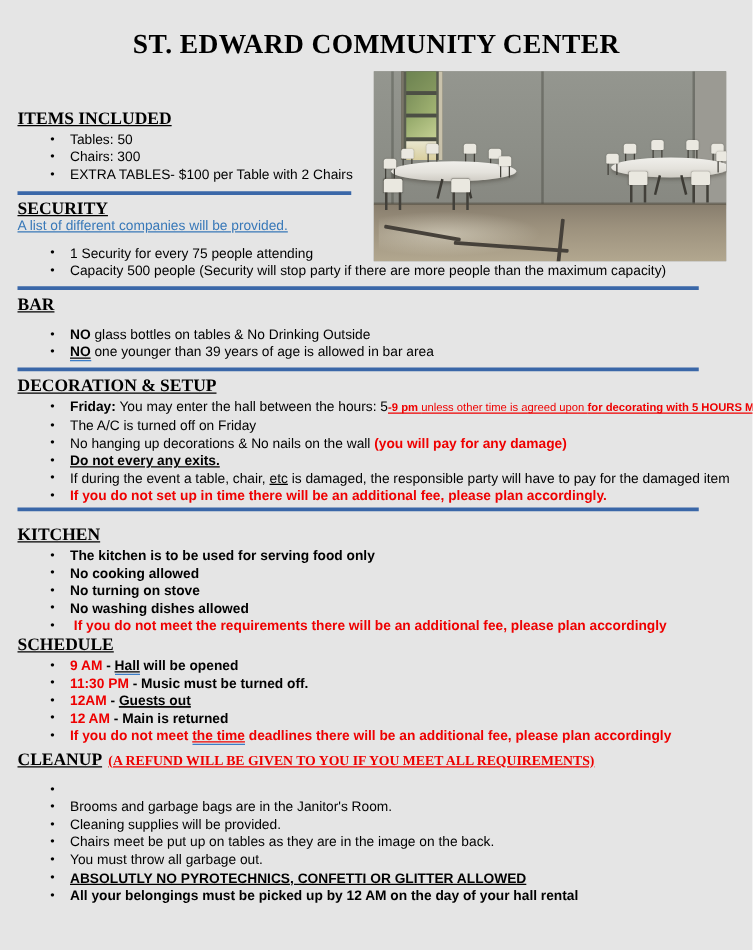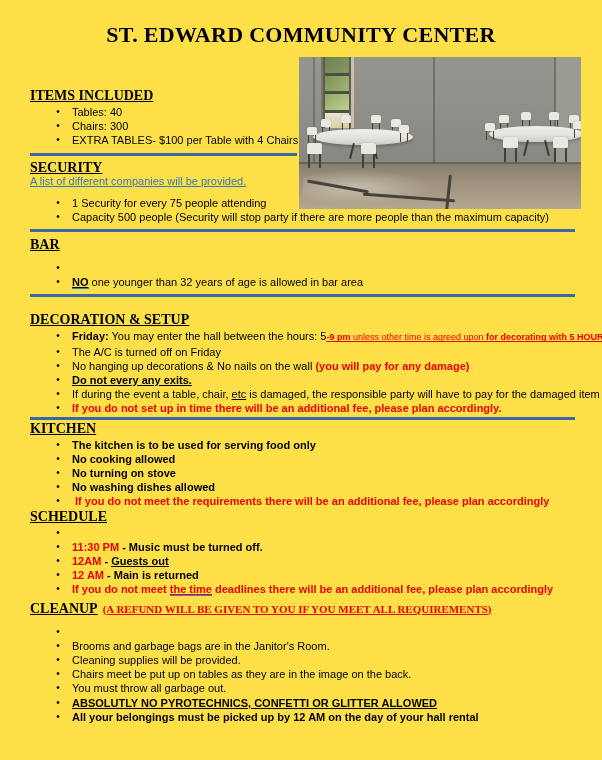--- a/index.html
+++ b/index.html
@@ -1,18 +1,18 @@
 <!DOCTYPE html>
 <html><head>
 <meta charset="utf-8">
 <style>
   html,body{margin:0;padding:0;background:#ffffff;width:602px;height:760px;overflow:hidden;}
-  .page{position:relative;width:602px;height:760px;background:#fde047;font-family:"Liberation Sans","DejaVu Sans",sans-serif;color:#000;}
+  .page{position:relative;width:602px;height:760px;background:#e5e5e5;font-family:"Liberation Sans","DejaVu Sans",sans-serif;color:#000;}
   .title{margin:0;padding-top:22px;text-align:center;font-family:"Liberation Serif","DejaVu Serif",serif;font-weight:bold;font-size:22px;letter-spacing:.3px;color:#000;}
-  .content{position:absolute;left:30px;top:88px;width:548px;}
+  .content{position:absolute;left:14px;top:88px;width:548px;}
   .section{margin:0;}
   .heading{font-family:"Liberation Serif","DejaVu Serif",serif;font-weight:bold;font-size:14px;line-height:15px;}
   .h-text{text-decoration:underline;}
   .h-note{text-decoration:underline;color:#ee0000;font-size:11px;margin-left:5px;}
   .subheading{font-size:11px;line-height:13px;font-weight:normal;color:#3878b8;text-decoration:underline;}
   ul.bullets{list-style:none;margin:2px 0 0 0;padding:0;}
   ul.bullets.gapped{margin-top:8px;}
   ul.bullets li{display:flex;font-size:11px;line-height:14.2px;white-space:pre;}
   .dot{flex:0 0 12px;margin-left:22px;text-align:center;font-size:10px;}
   .runs{margin-left:8px;white-space:pre;}
@@ -21,23 +21,23 @@
   .u{text-decoration:underline;}
   .sm{font-size:9px;}
   .gr{border-bottom:1.5px solid #3b7dc8;}
   .wavy{text-decoration-line:underline;text-decoration-style:wavy;text-decoration-color:#e03131;text-decoration-thickness:1px;text-decoration:underline;}
   .divider{height:3px;background:#3a67a8;margin-top:5px;}
   .divider.full{width:545px;}
   .divider.short{width:267px;}
   .sec-security{margin-top:4px;}
   .sec-bar{margin-top:5px;}
   .sec-bar ul.bullets.gapped{margin-top:9px;}
-  .sec-decoration-setup{margin-top:15px;}
+  .sec-decoration-setup{margin-top:5px;}
   .sec-decoration-setup .divider{margin-top:1px;}
-  .sec-kitchen{margin-top:1px;}
+  .sec-kitchen{margin-top:12px;}
   .sec-schedule{margin-top:0;}
   .sec-cleanup{margin-top:4px;}
 
   
   .photo{position:absolute;left:299px;top:57px;width:282px;height:152px;overflow:hidden;background:#8e9089;}
   .photo .wall{position:absolute;left:0;top:0;width:282px;height:108px;background:linear-gradient(180deg,#94968f 0%,#8d8f88 55%,#878881 100%);}
   .photo .wall-seam{position:absolute;top:0;width:2px;height:110px;background:rgba(70,72,64,.45);}
   .photo .seam1{left:134px;}
   .photo .seam2{left:255px;}
   .photo .right-panel{position:absolute;left:257px;top:0;width:25px;height:110px;background:#9b9a93;}
@@ -109,40 +109,40 @@
         <div class="chair v1" style="left: 274px; top: 64px;"></div>
         <div class="chair v2" style="left: 204px; top: 80px;"></div>
         <div class="chair v2" style="left: 254px; top: 80px;"></div>
       </div>
   </div>
 
   <div class="content" id="sections">
       <div class="section sec-items-included">
         <div class="heading"><span class="h-text">ITEMS INCLUDED</span></div>
         <ul class="bullets">
-          <li><span class="dot">•</span><span class="runs"><span>Tables: 40</span></span></li>
+          <li><span class="dot">•</span><span class="runs"><span>Tables: 50</span></span></li>
           <li><span class="dot">•</span><span class="runs"><span>Chairs: 300</span></span></li>
-          <li><span class="dot">•</span><span class="runs"><span>EXTRA TABLES- $100 per Table with 4 Chairs</span></span></li>
+          <li><span class="dot">•</span><span class="runs"><span>EXTRA TABLES- $100 per Table with 2 Chairs</span></span></li>
         </ul>
         <div class="divider short"></div>
       </div>
       <div class="section sec-security">
         <div class="heading"><span class="h-text">SECURITY</span></div>
         <div class="subheading">A list of different companies will be provided.</div>
         <ul class="bullets gapped">
           <li><span class="dot">•</span><span class="runs"><span>1 Security for every 75 people attending</span></span></li>
           <li><span class="dot">•</span><span class="runs"><span>Capacity 500 people (Security will stop party if there are more people than the maximum capacity)</span></span></li>
         </ul>
         <div class="divider full"></div>
       </div>
       <div class="section sec-bar">
         <div class="heading"><span class="h-text">BAR</span></div>
         <ul class="bullets gapped">
-          <li><span class="dot">•</span></li>
-          <li><span class="dot">•</span><span class="runs"><span class="b u gr">NO</span><span> one younger than 32 years of age is allowed in bar area</span></span></li>
+          <li><span class="dot">•</span><span class="runs"><span class="b">NO</span><span> glass bottles on tables &amp; No Drinking Outside</span></span></li>
+          <li><span class="dot">•</span><span class="runs"><span class="b u gr">NO</span><span> one younger than 39 years of age is allowed in bar area</span></span></li>
         </ul>
         <div class="divider full"></div>
       </div>
       <div class="section sec-decoration-setup">
         <div class="heading"><span class="h-text">DECORATION &amp; SETUP</span></div>
         <ul class="bullets">
           <li><span class="dot">•</span><span class="runs"><span class="b">Friday:</span><span> You may enter the hall between the hours: 5</span><span class="b r u sm">-9 pm </span><span class="r u sm">unless other time is agreed upon </span><span class="b r u sm">for decorating with 5 HOURS MAX!</span></span></li>
           <li><span class="dot">•</span><span class="runs"><span>The A/C is turned off on Friday</span></span></li>
           <li><span class="dot">•</span><span class="runs"><span>No hanging up decorations &amp; No nails on the wall </span><span class="b r">(you will pay for any damage)</span></span></li>
           <li><span class="dot">•</span><span class="runs"><span class="b u">Do not every any exits.</span></span></li>
@@ -157,21 +157,21 @@
           <li><span class="dot">•</span><span class="runs"><span class="b">The kitchen is to be used for serving food only</span></span></li>
           <li><span class="dot">•</span><span class="runs"><span class="b">No cooking allowed</span></span></li>
           <li><span class="dot">•</span><span class="runs"><span class="b">No turning on stove</span></span></li>
           <li><span class="dot">•</span><span class="runs"><span class="b">No washing dishes allowed</span></span></li>
           <li><span class="dot">•</span><span class="runs"><span class="b r"> If you do not meet the requirements there will be an additional fee, please plan accordingly</span></span></li>
         </ul>
       </div>
       <div class="section sec-schedule">
         <div class="heading"><span class="h-text">SCHEDULE</span></div>
         <ul class="bullets">
-          <li><span class="dot">•</span></li>
+          <li><span class="dot">•</span><span class="runs"><span class="b r">9 AM</span><span class="b"> - </span><span class="b u gr">Hall</span><span class="b"> will be opened</span></span></li>
           <li><span class="dot">•</span><span class="runs"><span class="b r">11:30 PM</span><span class="b"> - Music must be turned off.</span></span></li>
           <li><span class="dot">•</span><span class="runs"><span class="b r">12AM</span><span class="b"> - </span><span class="b u"><span class="wavy">Guests out</span></span></span></li>
           <li><span class="dot">•</span><span class="runs"><span class="b r">12 AM</span><span class="b"> - Main is returned</span></span></li>
           <li><span class="dot">•</span><span class="runs"><span class="b r">If you do not meet </span><span class="b r u gr">the time</span><span class="b r"> deadlines there will be an additional fee, please plan accordingly</span></span></li>
         </ul>
       </div>
       <div class="section sec-cleanup">
         <div class="heading"><span class="h-text">CLEANUP</span><span class="h-note">(A REFUND WILL BE GIVEN TO YOU IF YOU MEET ALL REQUIREMENTS)</span></div>
         <ul class="bullets gapped">
           <li><span class="dot">•</span></li>

